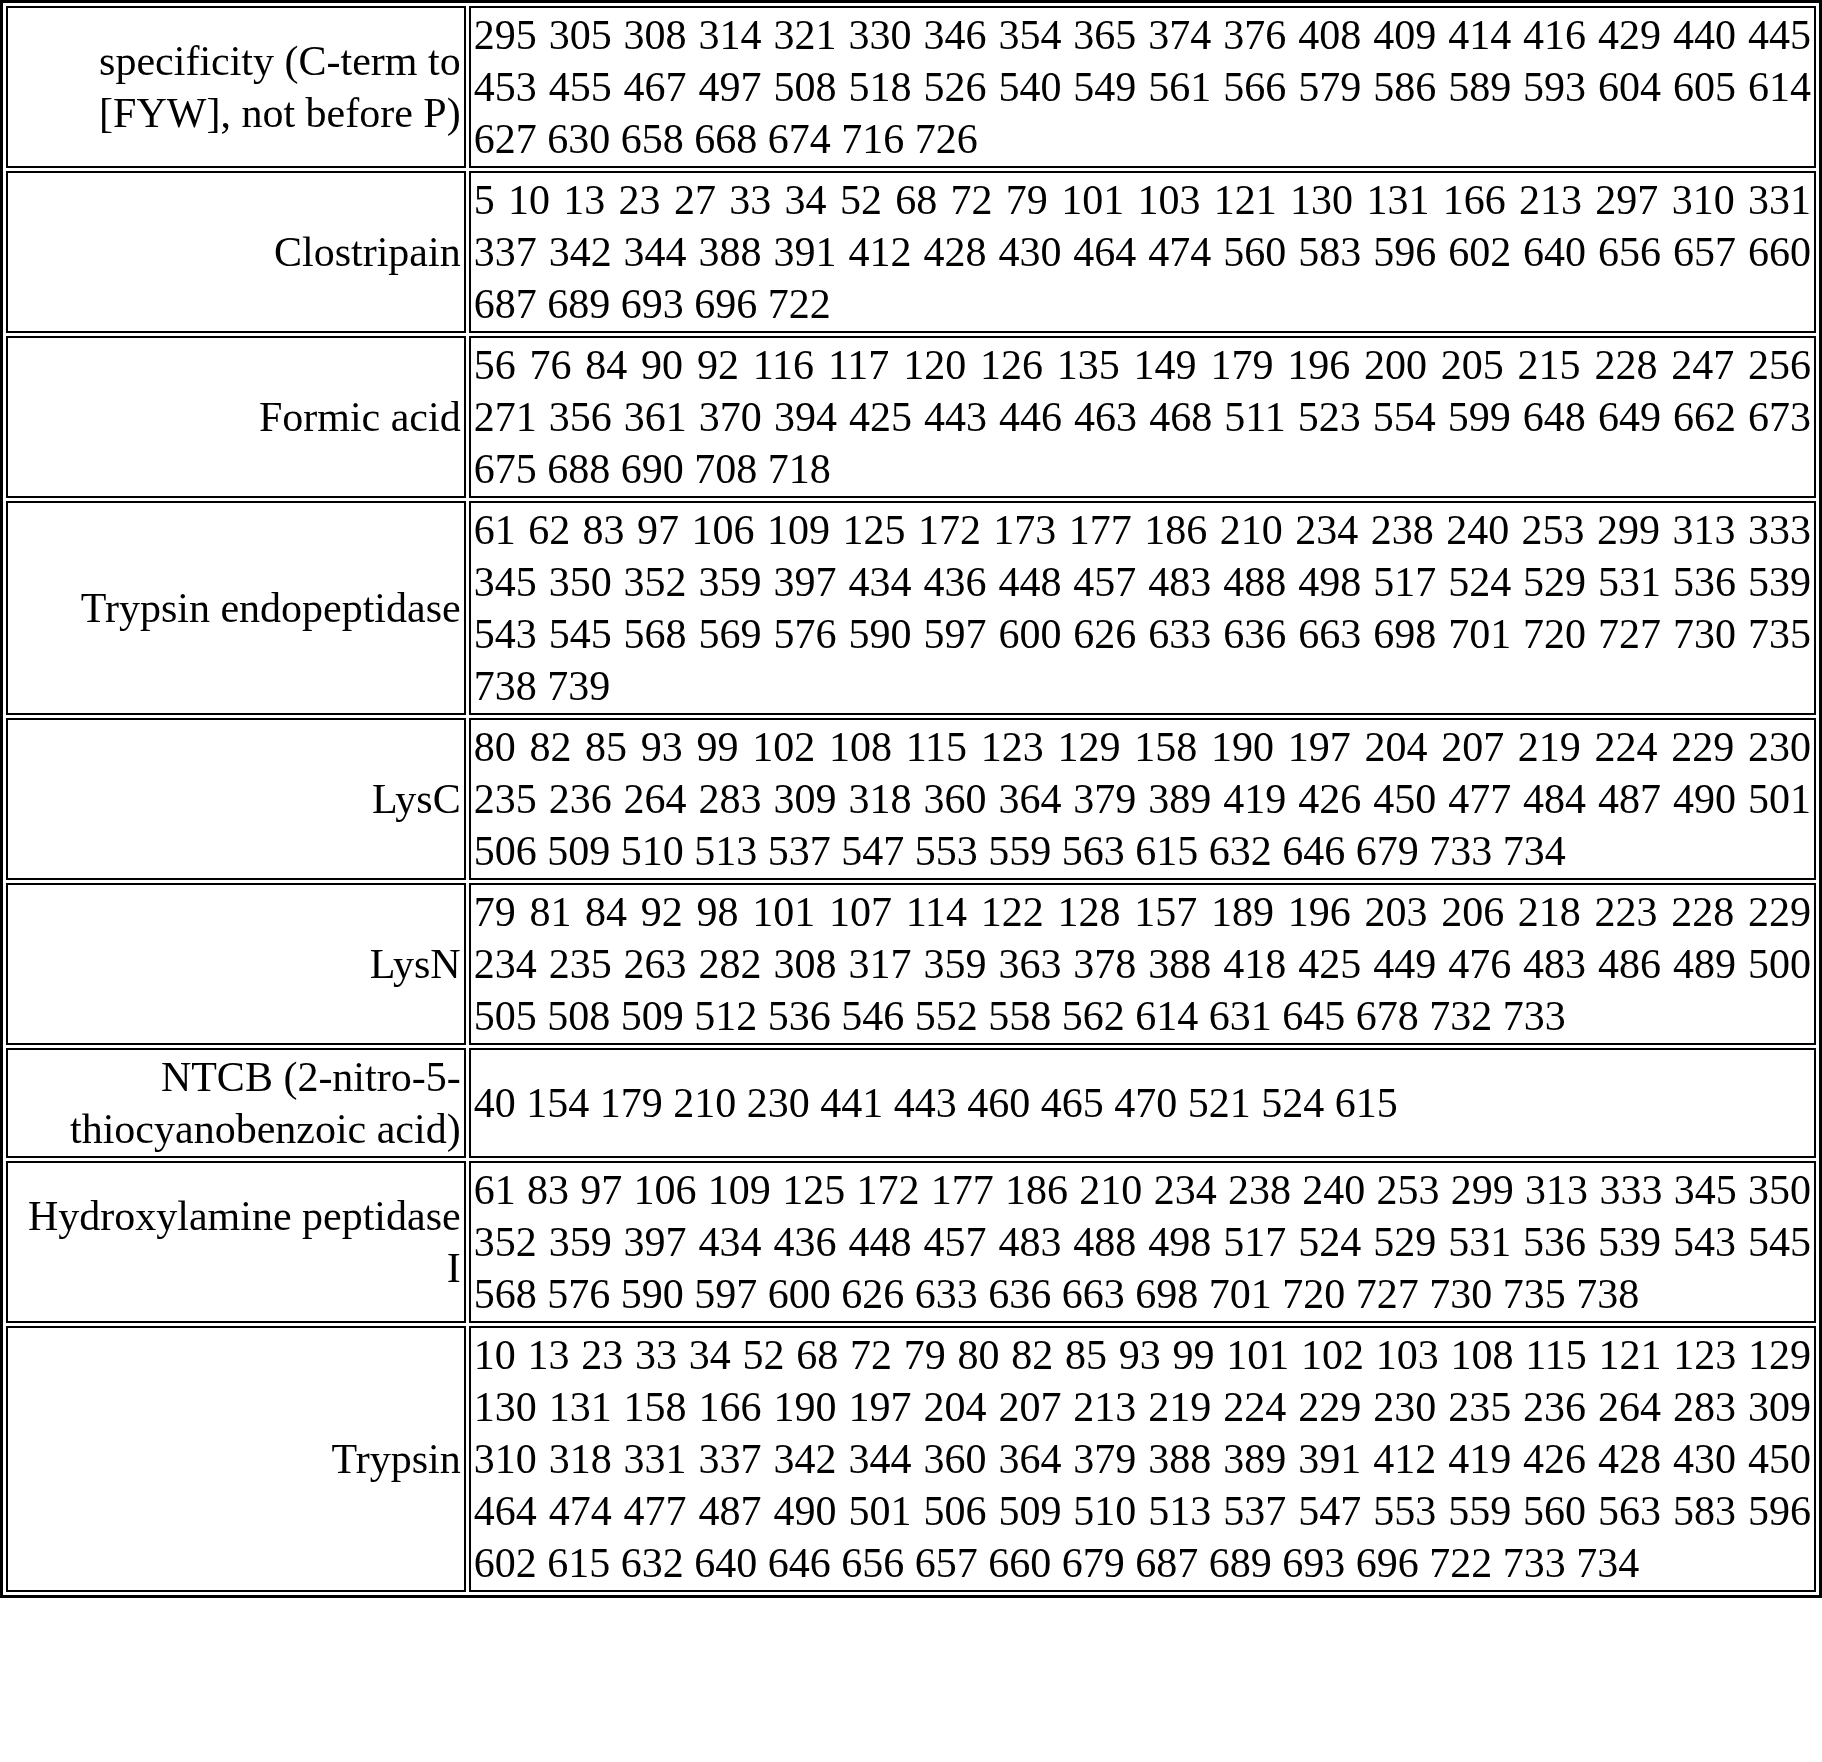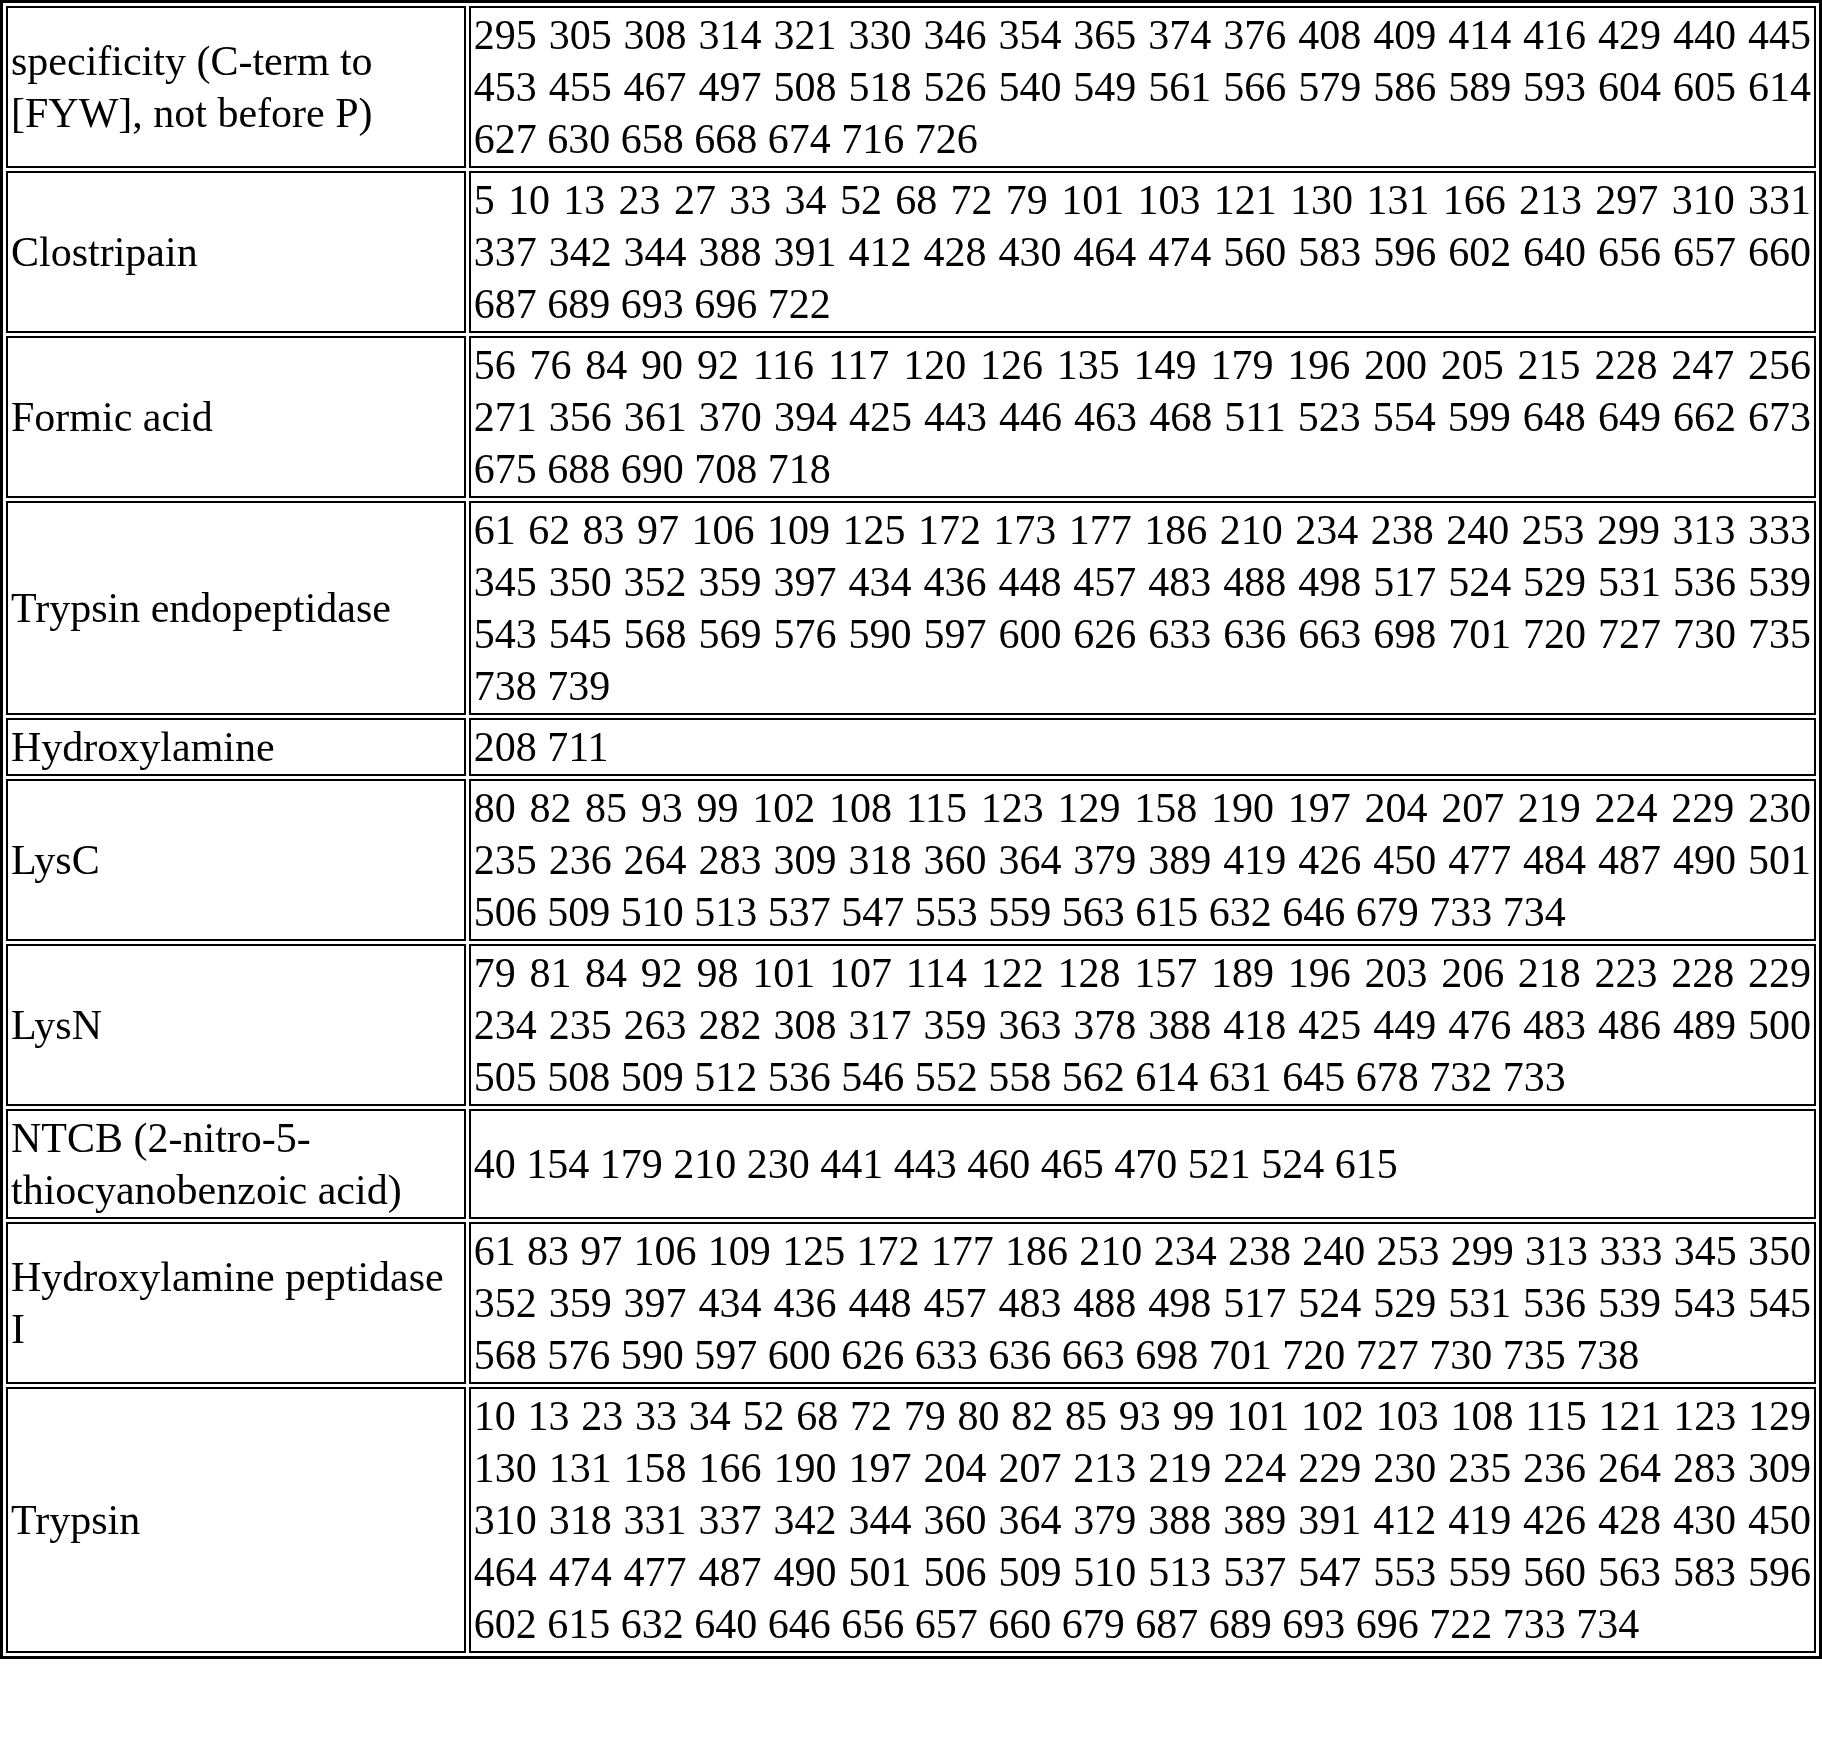--- a/index.html
+++ b/index.html
@@ -26,21 +26,21 @@
   }
   table.cleavage-table td {
     border: 2px solid #000000;
     vertical-align: middle;
     padding: 1px 3px;
     background: #ffffff;
     word-spacing: normal;
   }
   td.agent-cell {
     width: 450px;
-    text-align: left;
+    text-align: right;
     font-family: Liberation Serif, serif;
   }
   td.positions-cell {
     width: 1340px;
     text-align: justify;
     margin-top: 24px;
   }
 </style>
 </head>
 <body>
@@ -58,24 +58,20 @@
       </tr>
       <tr>
         <td class="agent-cell">Formic acid</td>
         <td class="positions-cell">56 76 84 90 92 116 117 120 126 135 149 179 196 200 205 215 228 247 256 271 356 361 370 394 425 443 446 463 468 511 523 554 599 648 649 662 673 675 688 690 708 718</td>
       </tr>
       <tr>
         <td class="agent-cell">Trypsin endopeptidase</td>
         <td class="positions-cell">61 62 83 97 106 109 125 172 173 177 186 210 234 238 240 253 299 313 333 345 350 352 359 397 434 436 448 457 483 488 498 517 524 529 531 536 539 543 545 568 569 576 590 597 600 626 633 636 663 698 701 720 727 730 735 738 739</td>
       </tr>
       <tr>
-        <td class="agent-cell">Hydroxylamine</td>
-        <td class="positions-cell">208 711</td>
-      </tr>
-      <tr>
         <td class="agent-cell">LysC</td>
         <td class="positions-cell">80 82 85 93 99 102 108 115 123 129 158 190 197 204 207 219 224 229 230 235 236 264 283 309 318 360 364 379 389 419 426 450 477 484 487 490 501 506 509 510 513 537 547 553 559 563 615 632 646 679 733 734</td>
       </tr>
       <tr>
         <td class="agent-cell">LysN</td>
         <td class="positions-cell">79 81 84 92 98 101 107 114 122 128 157 189 196 203 206 218 223 228 229 234 235 263 282 308 317 359 363 378 388 418 425 449 476 483 486 489 500 505 508 509 512 536 546 552 558 562 614 631 645 678 732 733</td>
       </tr>
       <tr>
         <td class="agent-cell">NTCB (2-nitro-5-thiocyanobenzoic acid)</td>
         <td class="positions-cell">40 154 179 210 230 441 443 460 465 470 521 524 615</td>

